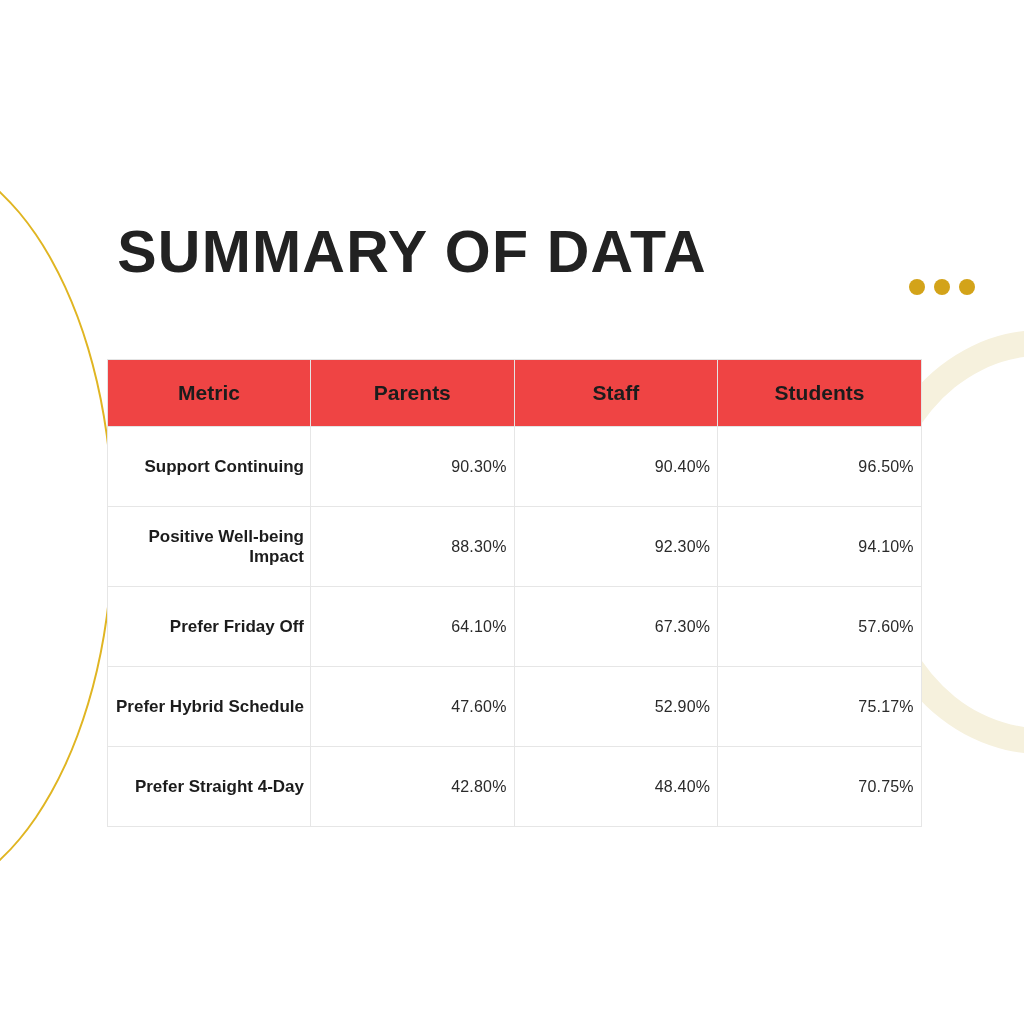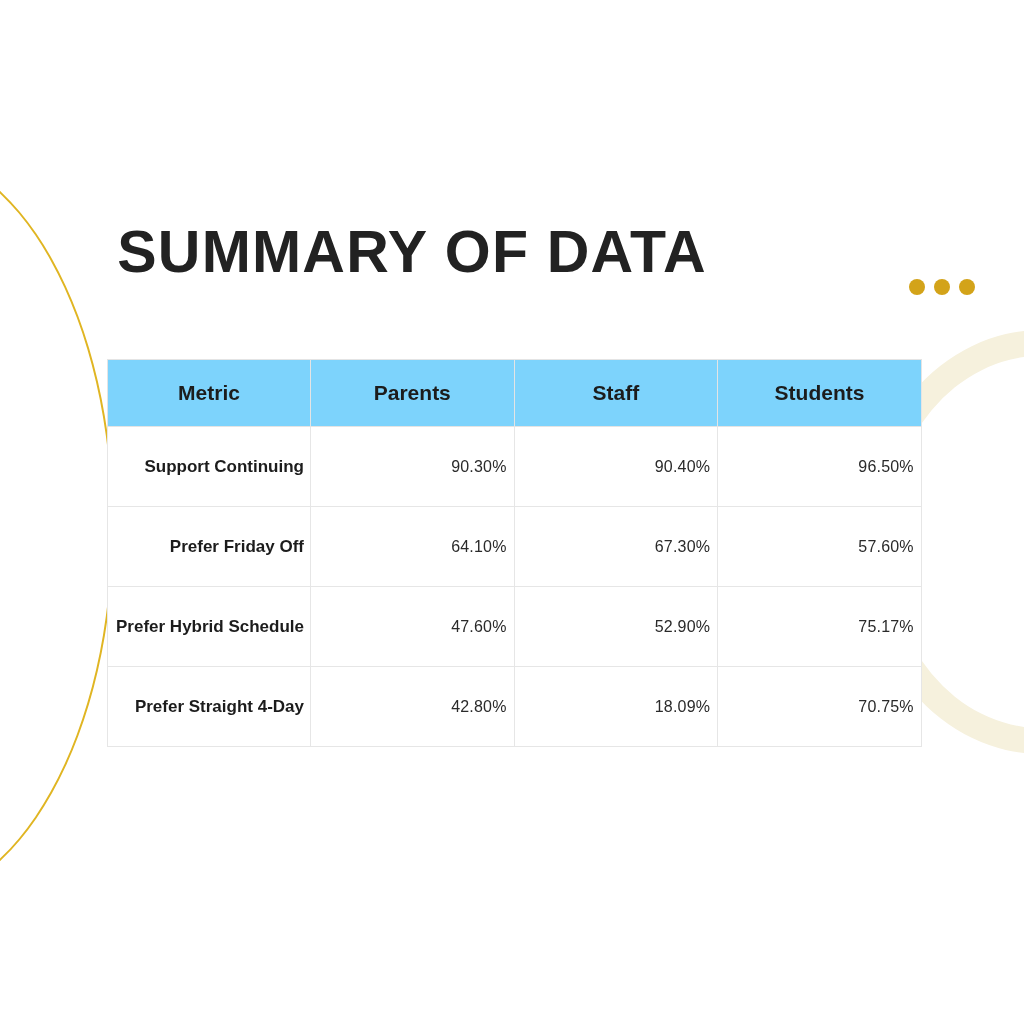--- a/index.html
+++ b/index.html
@@ -94,21 +94,21 @@
   table.data-table {
     width: 814px;
     border-collapse: collapse;
     table-layout: fixed;
     background: #ffffff;
   }
   table.data-table col.c-metric   { width: 203px; }
   table.data-table col.c-val      { width: 203.6px; }
 
   table.data-table thead th {
-    background: #7dd3fc;
+    background: #ef4444;
     border: 1px solid #E4E4E4;
     height: 66px;
     font-size: 21px;
     font-weight: 700;
     color: #1C1C1C;
     text-align: center;
     vertical-align: middle;
     padding: 0 8px;
   }
 
@@ -169,34 +169,40 @@
         </tr>
       </thead>
       <tbody>
         <tr>
           <td class="metric-cell">Support Continuing</td>
           <td class="value-cell">90.30%</td>
           <td class="value-cell">90.40%</td>
           <td class="value-cell">96.50%</td>
         </tr>
         <tr>
+          <td class="metric-cell">Positive Well-being Impact</td>
+          <td class="value-cell">88.30%</td>
+          <td class="value-cell">92.30%</td>
+          <td class="value-cell">94.10%</td>
+        </tr>
+        <tr>
           <td class="metric-cell">Prefer Friday Off</td>
           <td class="value-cell">64.10%</td>
           <td class="value-cell">67.30%</td>
           <td class="value-cell">57.60%</td>
         </tr>
         <tr>
           <td class="metric-cell">Prefer Hybrid Schedule</td>
           <td class="value-cell">47.60%</td>
           <td class="value-cell">52.90%</td>
           <td class="value-cell">75.17%</td>
         </tr>
         <tr>
           <td class="metric-cell">Prefer Straight 4-Day</td>
           <td class="value-cell">42.80%</td>
-          <td class="value-cell">18.09%</td>
+          <td class="value-cell">48.40%</td>
           <td class="value-cell">70.75%</td>
         </tr>
       </tbody>
     </table>
   </div>
 
 </div>
 
 </body></html>

